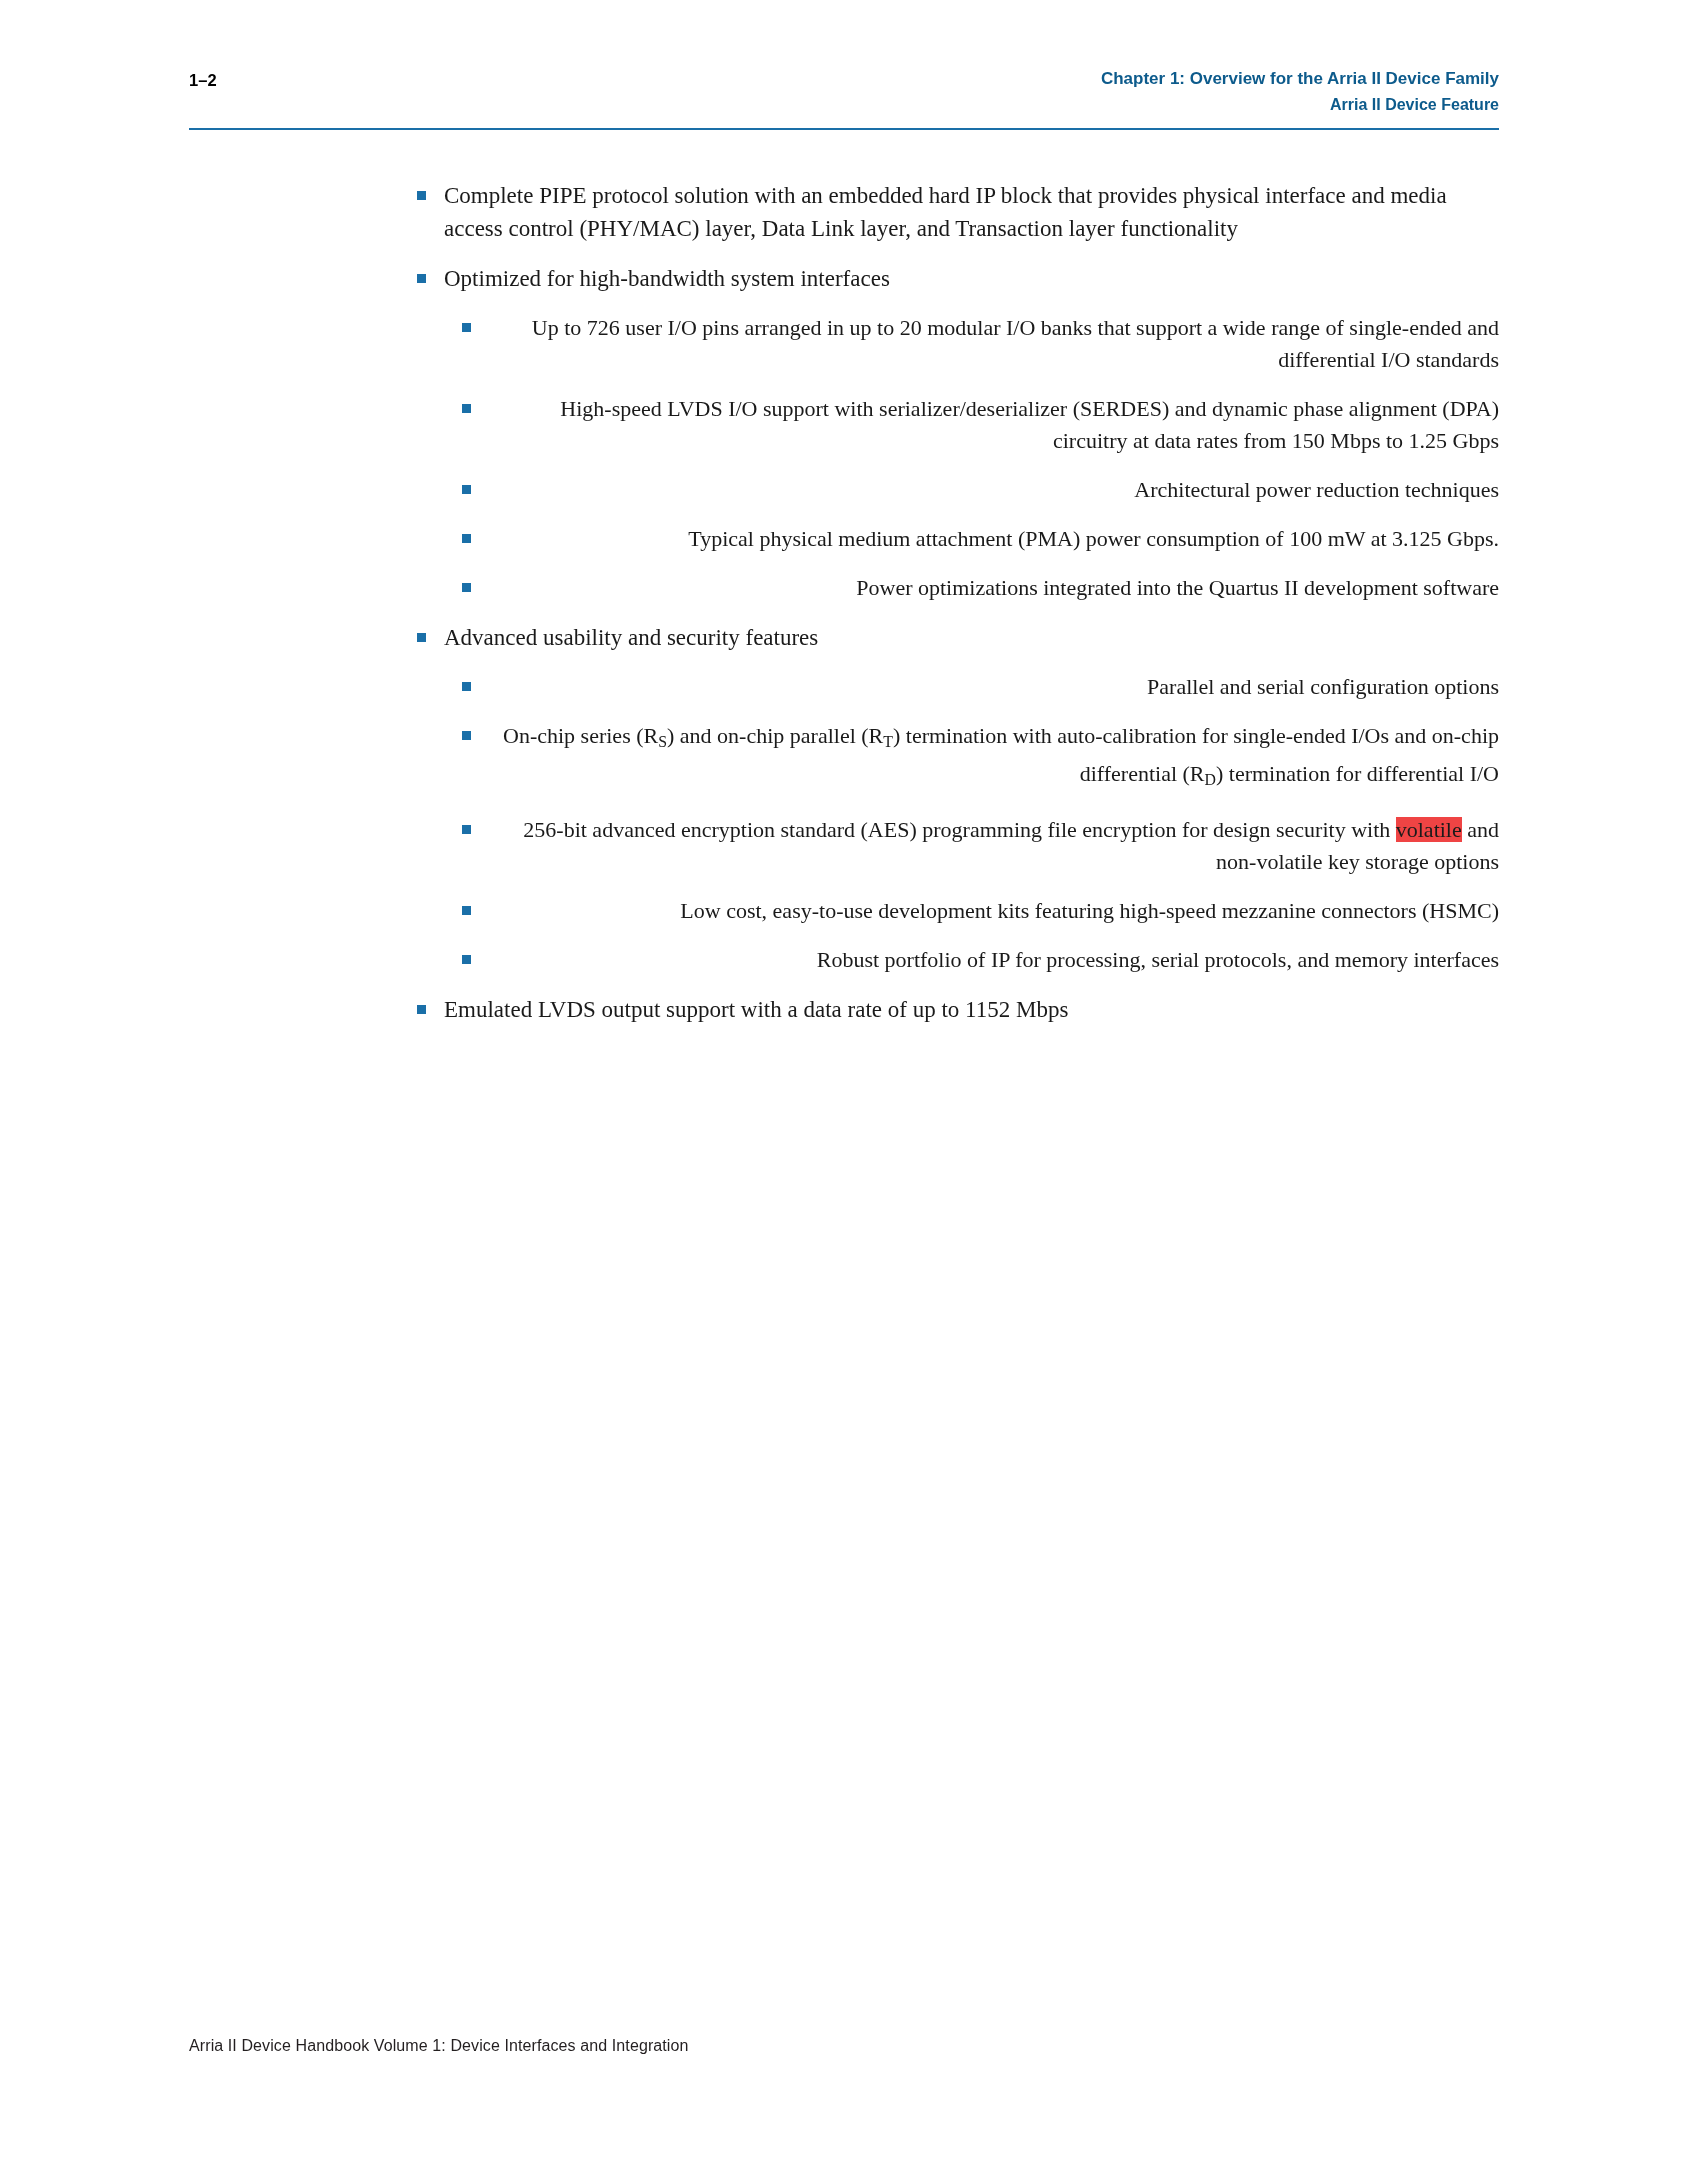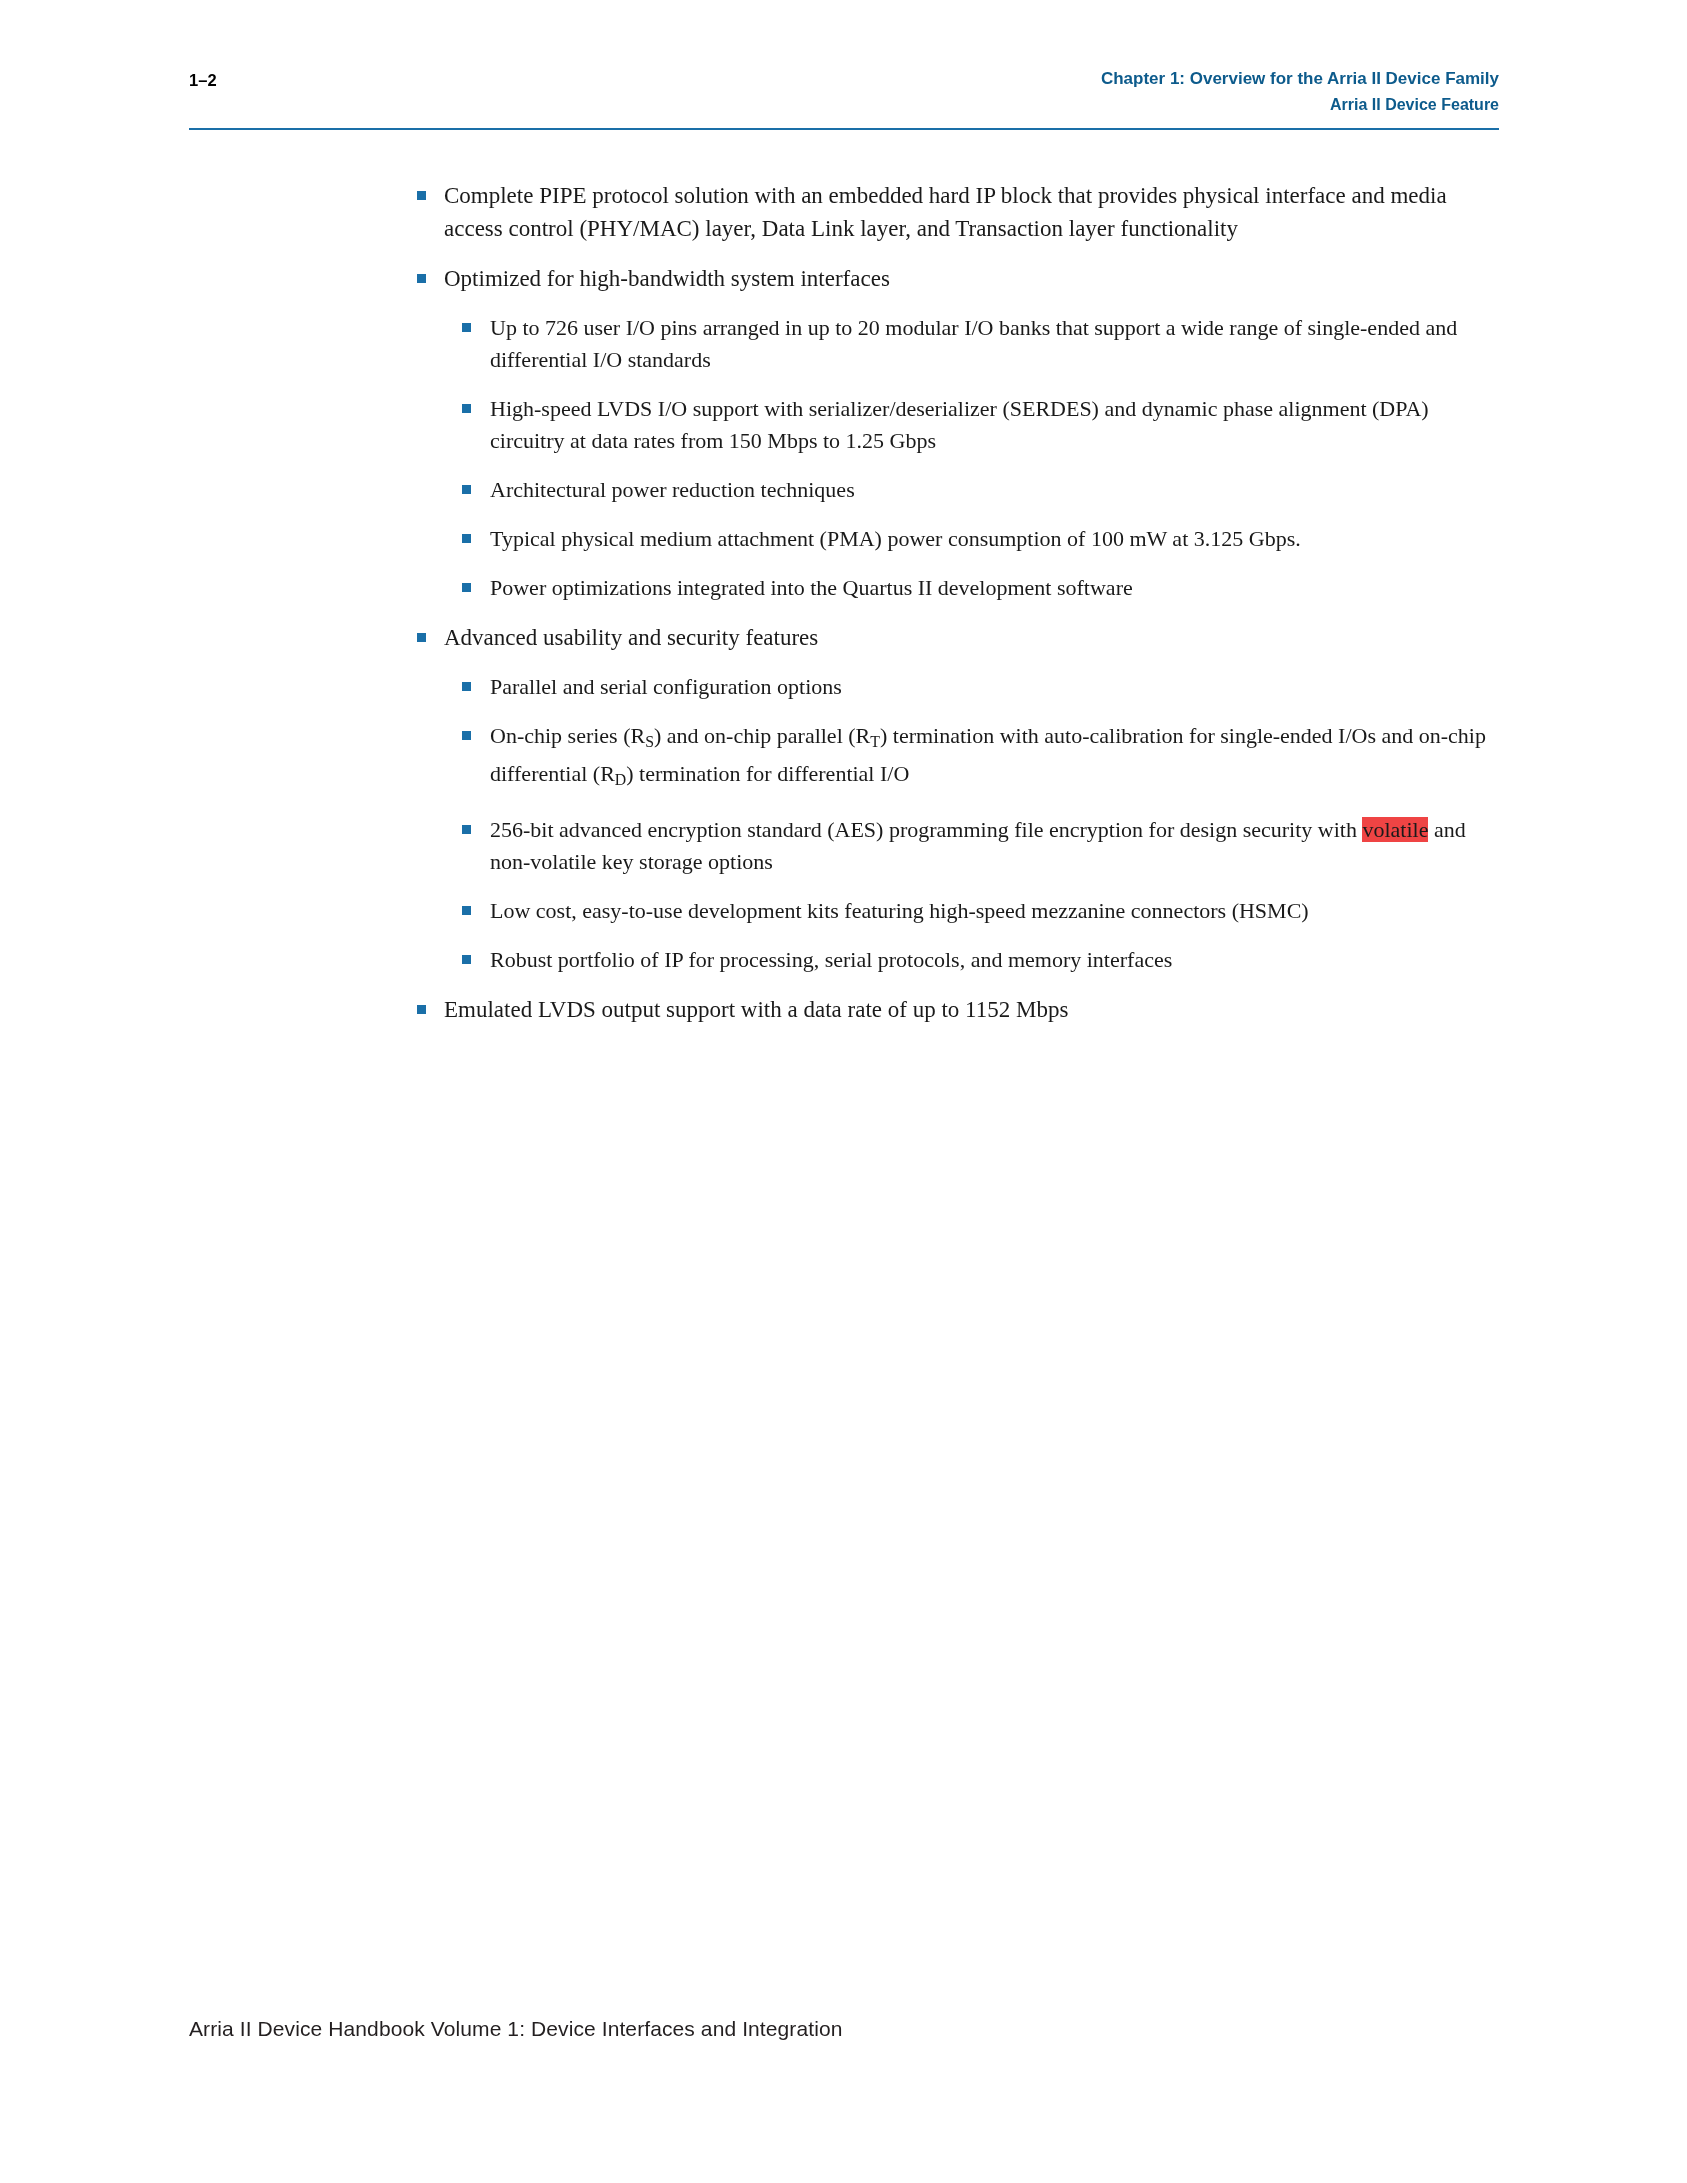--- a/index.html
+++ b/index.html
@@ -103,40 +103,41 @@
   }
   
   .lvl2 {
     padding-left: 301px;
   }
   .lvl2 .bullet { left: 273px; top: 11.2px; width: 8.6px; height: 8.6px; }
   .lvl2 .txt {
     font-size: 22px;
     line-height: 32px;
     color: #1a1a1a;
+    text-align: right;
   }
   .txt {
     display: block;
     text-align: left;
   }
   .sub {
     font-size: 0.72em;
     vertical-align: -0.28em;
   }
   .hl {
     background: #ef4444;
   }
 
   
   .footer {
     position: absolute;
     left: 189px;
-    bottom: 142px;
-    font-family: "Liberation Sans", sans-serif;
-    font-size: 21px;
+    bottom: 128px;
+    font-family: "Liberation Sans", sans-serif;
+    font-size: 16px;
     color: #231f20;
     letter-spacing: 0.1px;
   }
 </style>
 </head>
 <body>
 
 <div class="page">
 
   <div class="header">

